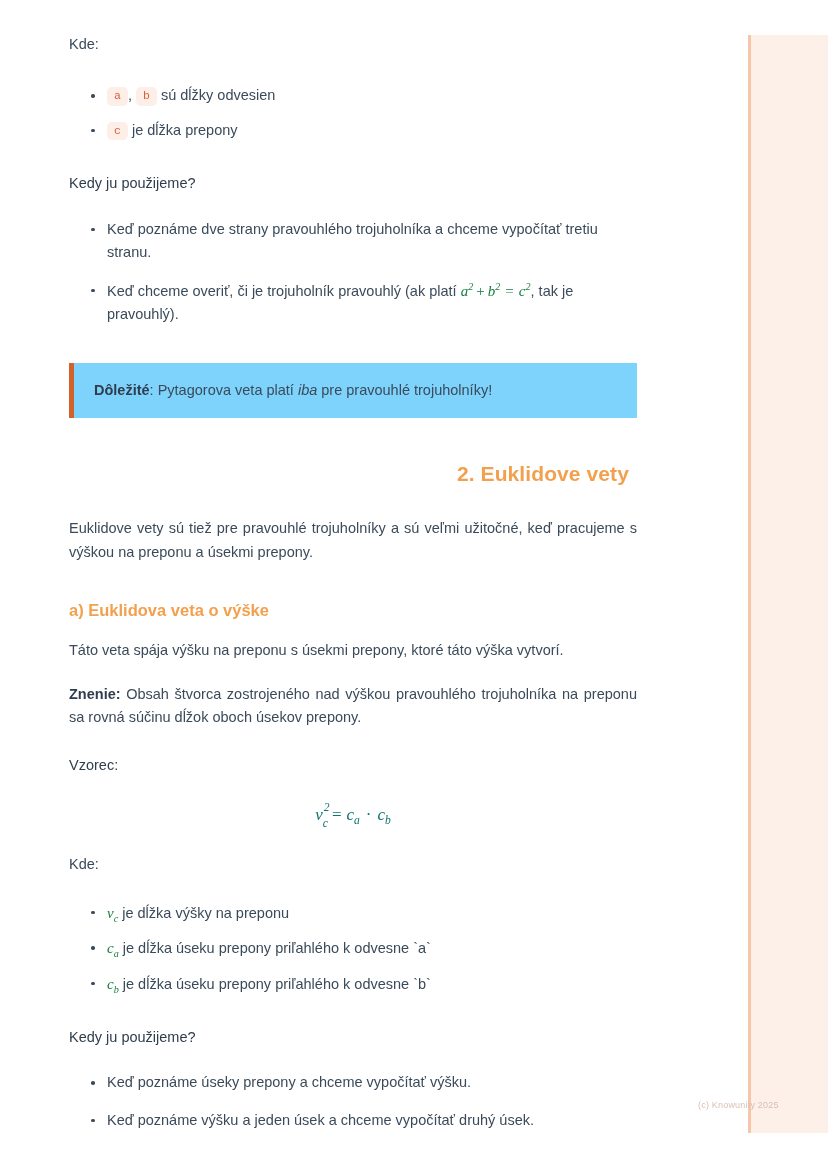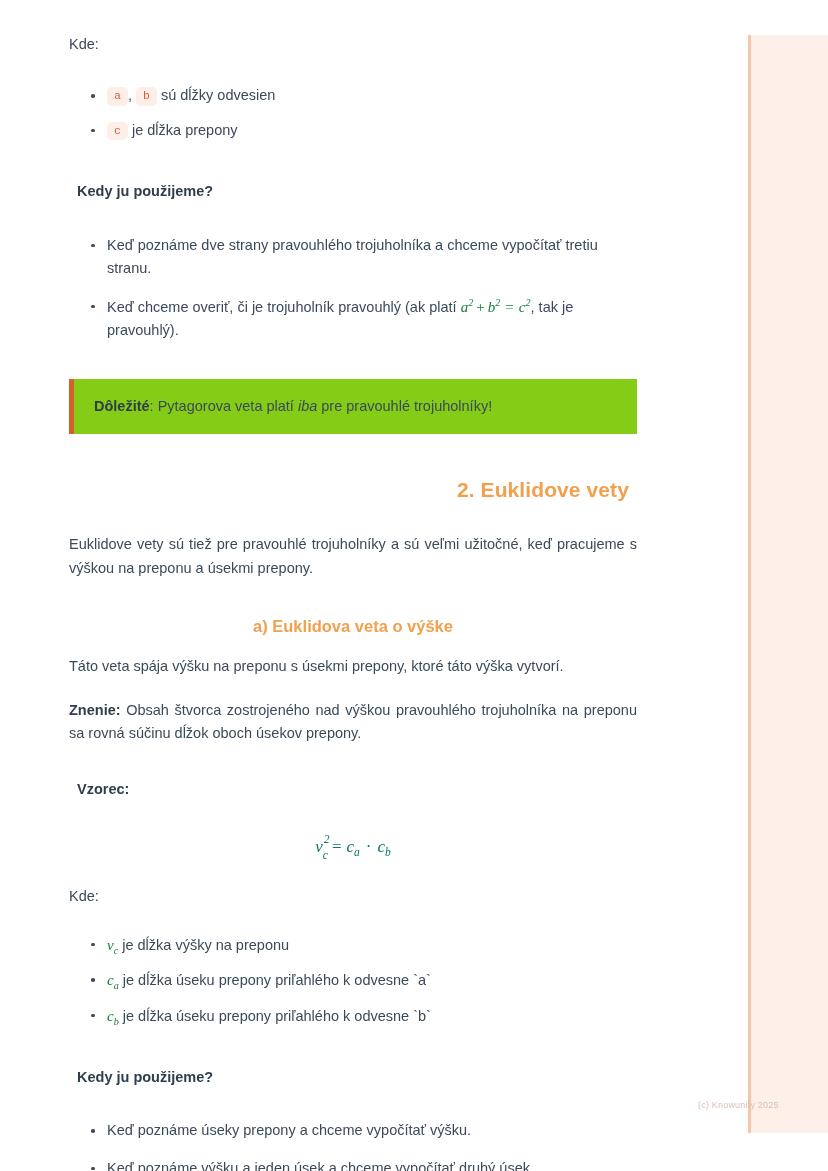--- a/index.html
+++ b/index.html
@@ -113,34 +113,33 @@
     line-height: 1.3;
     letter-spacing: .1px;
     text-align: right;
   }
   h3.sub-title {
     font-size: 16.5px;
     font-weight: bold;
     color: #f3a04e;
     margin: 0;
     line-height: 1.3;
-    text-align: center;
   }
   .strong-label {
     font-size: 14.5px;
-    font-weight: bold;
+    font-weight: normal;
     color: #2f3d4d;
-    margin: 8px;
+    margin: 0;
     line-height: 1.6;
   }
   .inline-strong { font-weight: bold; color: #2f3d4d; }
 
   
   .callout {
-    background: #84cc16;
+    background: #7dd3fc;
     border-left: 5px solid #d2622a;
     padding: 16px 18px 16px 20px;
     box-sizing: border-box;
     font-size: 14.5px;
     line-height: 1.6;
     color: #3b4a5a;
   }
   .callout em { font-style: italic; }
 
   

